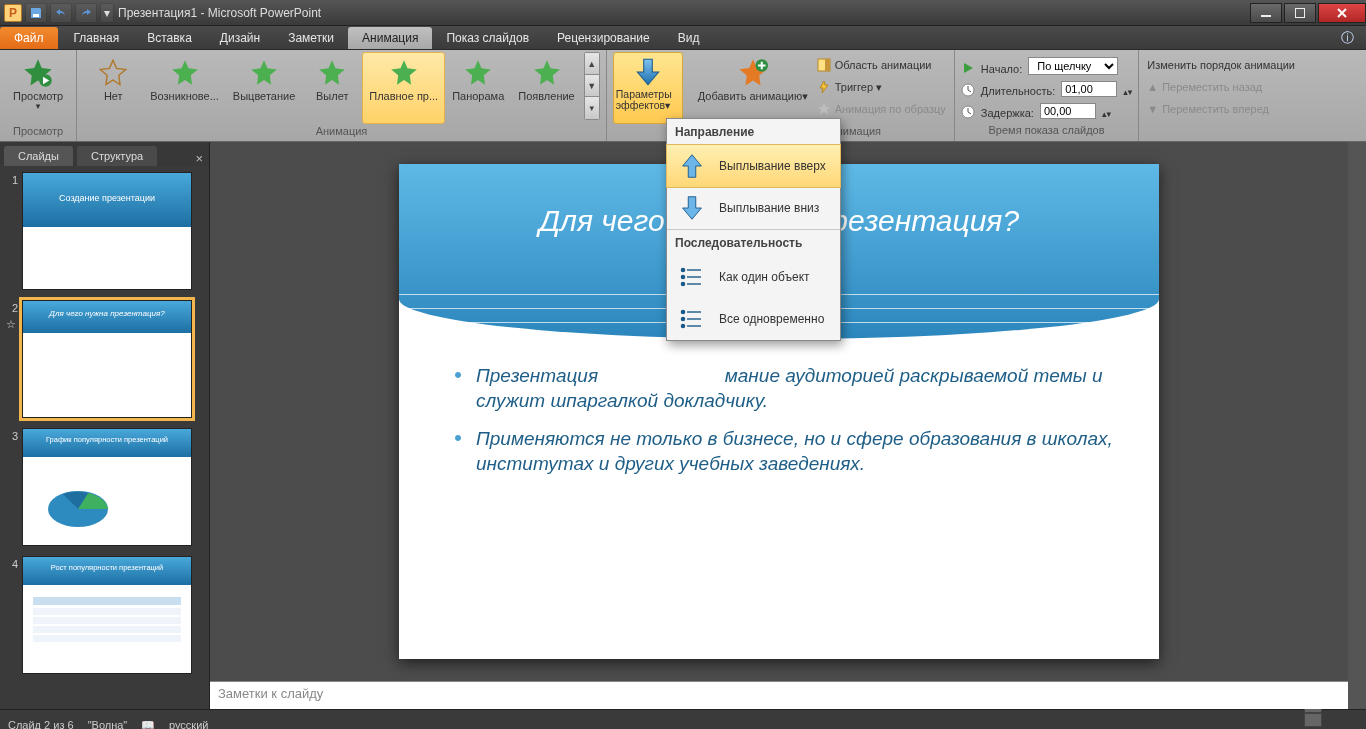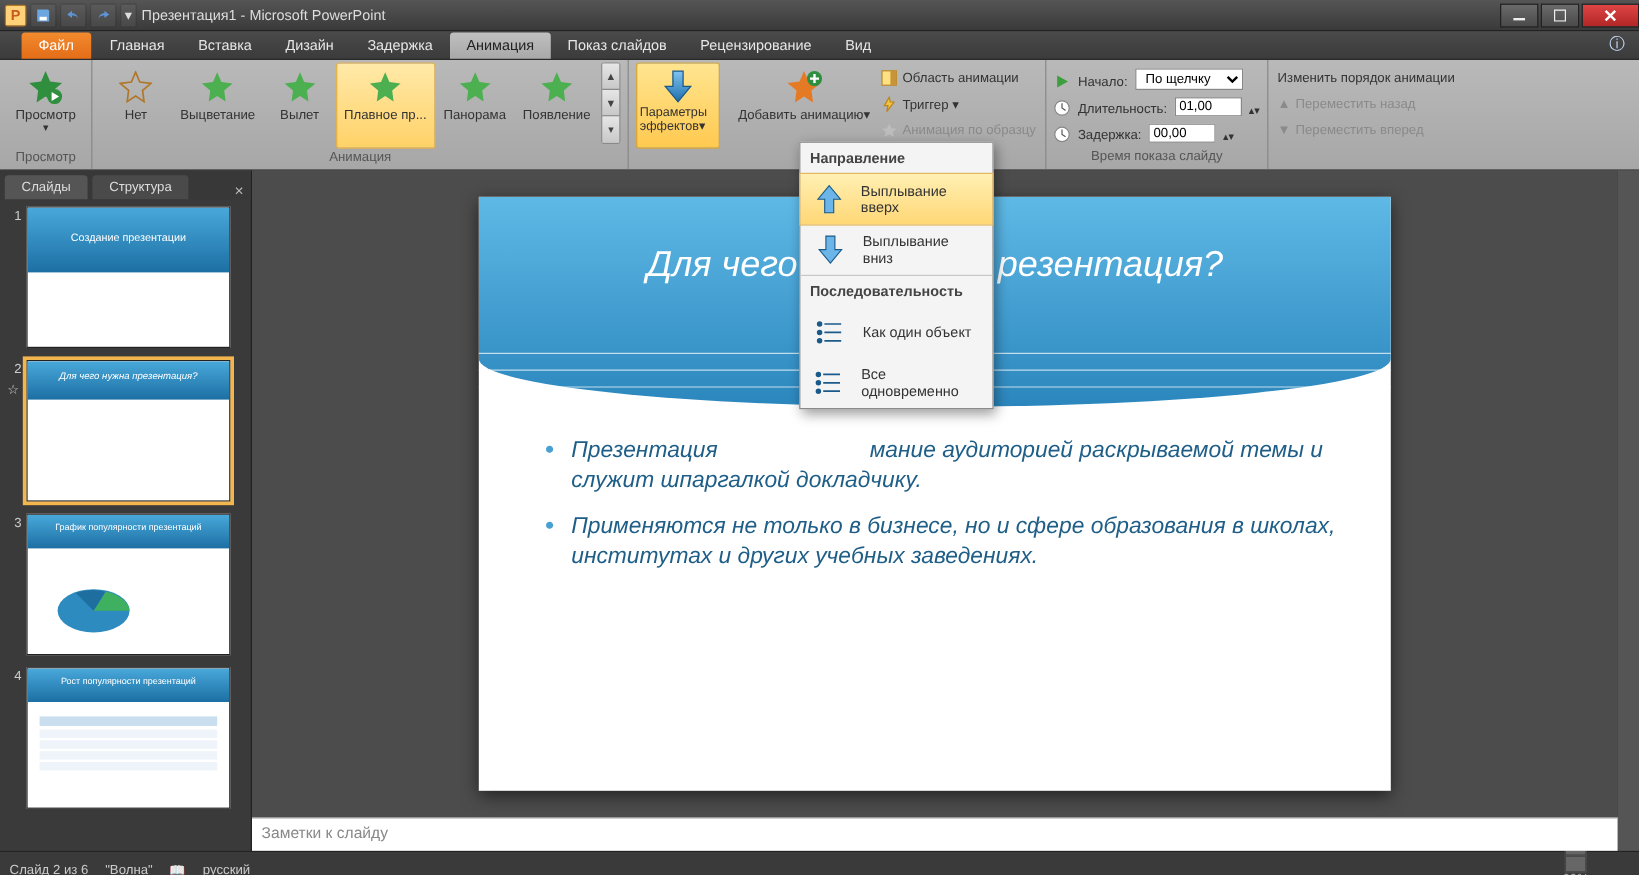--- a/index.html
+++ b/index.html
@@ -10,21 +10,21 @@
 .titlebar .qat { display:flex; align-items:center; gap:3px; padding:0 4px;}
 .titlebar .qat .app-icon{width:18px;height:18px;background:#FFD27A;border:1px solid #B07728;border-radius:2px;display:flex;align-items:center;justify-content:center;color:#C75B1E;font-weight:bold;font-size:12px;}
 .titlebar .qat .qbtn{width:22px;height:20px;background:rgba(255,255,255,0.06);border:1px solid rgba(0,0,0,0.2);border-radius:2px;display:flex;align-items:center;justify-content:center;}
 .titlebar .title{flex:1;}
 .titlebar .win-controls{display:flex;}
 .titlebar .win-btn{width:32px;height:20px;background:linear-gradient(#6a6a6a,#4a4a4a);border:1px solid #222;display:flex;align-items:center;justify-content:center;margin-left:2px;}
 .titlebar .win-close{width:48px;background:linear-gradient(#E04545,#B12626);}
 .titlebar svg{fill:#eee;}
 
 
-.tabstrip{height:24px;background:linear-gradient(#4a4a4a,#3b3b3b);display:flex;align-items:flex-end;padding-left:18px;color:#e8e8e8;font-size:12px;border-bottom:1px solid #2a2a2a;}
+.tabstrip{height:24px;background:linear-gradient(#4a4a4a,#3b3b3b);display:flex;align-items:center;padding-left:0;color:#e8e8e8;font-size:12px;border-bottom:1px solid #2a2a2a;}
 .tabstrip .file-tab{background:linear-gradient(#F28B2E,#E46C18);color:#fff;padding:4px 14px;border-top-left-radius:3px;border-top-right-radius:3px;margin-right:2px;}
 .tabstrip .tab{padding:4px 14px;color:#e6e6e6;cursor:pointer;}
 .tabstrip .tab.active{background:linear-gradient(#C0C0C0,#A8A8A8);color:#222;border-top-left-radius:3px;border-top-right-radius:3px;}
 .tabstrip .help{margin-left:auto;margin-right:6px;font-size:13px;color:#CCE0FF;padding:3px 6px;}
 
 
 .ribbon{height:92px;background:linear-gradient(#B9B9B9,#A7A7A7);display:flex;border-bottom:1px solid #666;font-size:11px;color:#333;}
 .rgroup{display:flex;flex-direction:column;padding:2px 6px;border-right:1px solid #888;}
 .rgroup .body{flex:1;display:flex;align-items:flex-start;gap:0;}
 .rgroup .caption{text-align:center;font-size:11px;color:#555;height:16px;line-height:14px;}
@@ -74,21 +74,21 @@
 .slide{width:760px;height:495px;background:#fff;box-shadow:0 4px 14px rgba(0,0,0,0.6);position:relative;overflow:hidden;font-style:italic;}
 .slide .wavehead{position:absolute;top:0;left:0;right:0;height:175px;background:linear-gradient(#5FB9E6,#2B86BD);border-bottom-left-radius:50% 40px;border-bottom-right-radius:50% 40px;}
 .slide .lines{position:absolute;top:130px;left:-30px;right:-30px;height:60px;}
 .slide .lines div{position:absolute;left:0;right:0;border-top:1px solid rgba(255,255,255,0.7);}
 .slide h1{position:absolute;top:40px;left:0;right:0;text-align:center;color:#fff;font-weight:normal;font-size:30px;}
 .slide ul{position:absolute;top:200px;left:55px;right:40px;color:#1E5E87;font-size:19px;line-height:1.3;list-style:none;}
 .slide ul li{margin-bottom:14px;padding-left:22px;position:relative;}
 .slide ul li::before{content:"•";position:absolute;left:0;color:#4AA0D3;font-size:22px;line-height:22px;}
 
 
-.popup{position:absolute;top:0;left:666px;width:162px;background:#F4F4F4;border:1px solid #8A8A8A;box-shadow:2px 4px 10px rgba(0,0,0,0.4);font-size:12px;color:#333;z-index:50;}
+.popup{position:absolute;top:0;left:666px;width:175px;background:#F4F4F4;border:1px solid #8A8A8A;box-shadow:2px 4px 10px rgba(0,0,0,0.4);font-size:12px;color:#333;z-index:50;}
 .popup .section-title{padding:6px 8px;font-weight:bold;color:#444;border-top:1px solid #C8C8C8;}
 .popup .section-title:first-child{border-top:none;}
 .popup .item{display:flex;align-items:center;gap:10px;padding:6px 8px;}
 .popup .item.selected{background:linear-gradient(#FFF0B3,#FFD776);border:1px solid #E3B75A;margin:-1px;}
 .popup .item .iicon{width:34px;height:30px;display:flex;align-items:center;justify-content:center;}
 .popup .item.byp{border:1px solid #E3B75A;background:linear-gradient(#FFF6D6,#FFE9A8);margin:3px;border-radius:2px;}
 
 .notes{height:28px;background:#fff;border-top:1px solid #888;padding:4px 8px;font-size:13px;color:#888;}
 .vscroll{width:18px;background:#555;}
 
@@ -144,21 +144,21 @@
         </svg>
       </div>
   </div>
 </div>
 
 <div class="tabstrip">
   <div class="file-tab">Файл</div>
   <div class="tab">Главная</div>
   <div class="tab">Вставка</div>
   <div class="tab">Дизайн</div>
-  <div class="tab">Задержка</div>
+  <div class="tab">Заметки</div>
   <div class="tab active">Анимация</div>
   <div class="tab">Показ слайдов</div>
   <div class="tab">Рецензирование</div>
   <div class="tab">Вид</div>
   <div class="help">ⓘ</div>
 </div>
 
 <div class="ribbon">
 
   <div class="rgroup">
@@ -180,20 +180,28 @@
 
   <div class="rgroup" style="flex:0 0 auto;">
     <div class="body">
       <div class="bigbtn">
           <div class="bicon">
             <svg width="28" height="28" viewBox="0 0 24 24">
               <polygon points="12,1 15,8 23,9 17,14 18,22 12,18 6,22 7,14 1,9 9,8" fill="none" stroke="#B07728" stroke-width="1.2"></polygon>
             </svg>
           </div>
           <div class="blabel">Нет</div>
+        </div>
+      <div class="bigbtn">
+          <div class="bicon">
+            <svg width="28" height="28" viewBox="0 0 24 24">
+              <polygon class="star" points="12,1 15,8 23,9 17,14 18,22 12,18 6,22 7,14 1,9 9,8"></polygon>
+            </svg>
+          </div>
+          <div class="blabel">Возникнове...</div>
         </div>
       <div class="bigbtn">
           <div class="bicon">
             <svg width="28" height="28" viewBox="0 0 24 24">
               <polygon class="star" points="12,1 15,8 23,9 17,14 18,22 12,18 6,22 7,14 1,9 9,8"></polygon>
             </svg>
           </div>
           <div class="blabel">Выцветание</div>
         </div>
       <div class="bigbtn">
@@ -313,21 +321,21 @@
       <div class="field">
         <svg class="smicon" viewBox="0 0 14 14">
             <circle cx="7" cy="7" r="6" fill="#fff" stroke="#888"></circle>
             <path d="M7 3v4l3 2" stroke="#555" fill="none"></path>
           </svg>
         <span>Задержка:</span>
         <input value="00,00" style="">
         <span style="font-size:9px;">▴▾</span>
       </div>
     </div>
-    <div class="caption">Время показа слайду</div>
+    <div class="caption">Время показа слайдов</div>
   </div>
 
   <div class="rgroup" style="border-right:none;">
     <div class="body" style="flex-direction:column;gap:2px;padding-top:3px;">
       <div class="smallrow">Изменить порядок анимации</div>
       <div class="smallrow disabled">▲ <span>Переместить назад</span></div>
       <div class="smallrow disabled">▼ <span>Переместить вперед</span></div>
     </div>
     <div class="caption"></div>
   </div>

